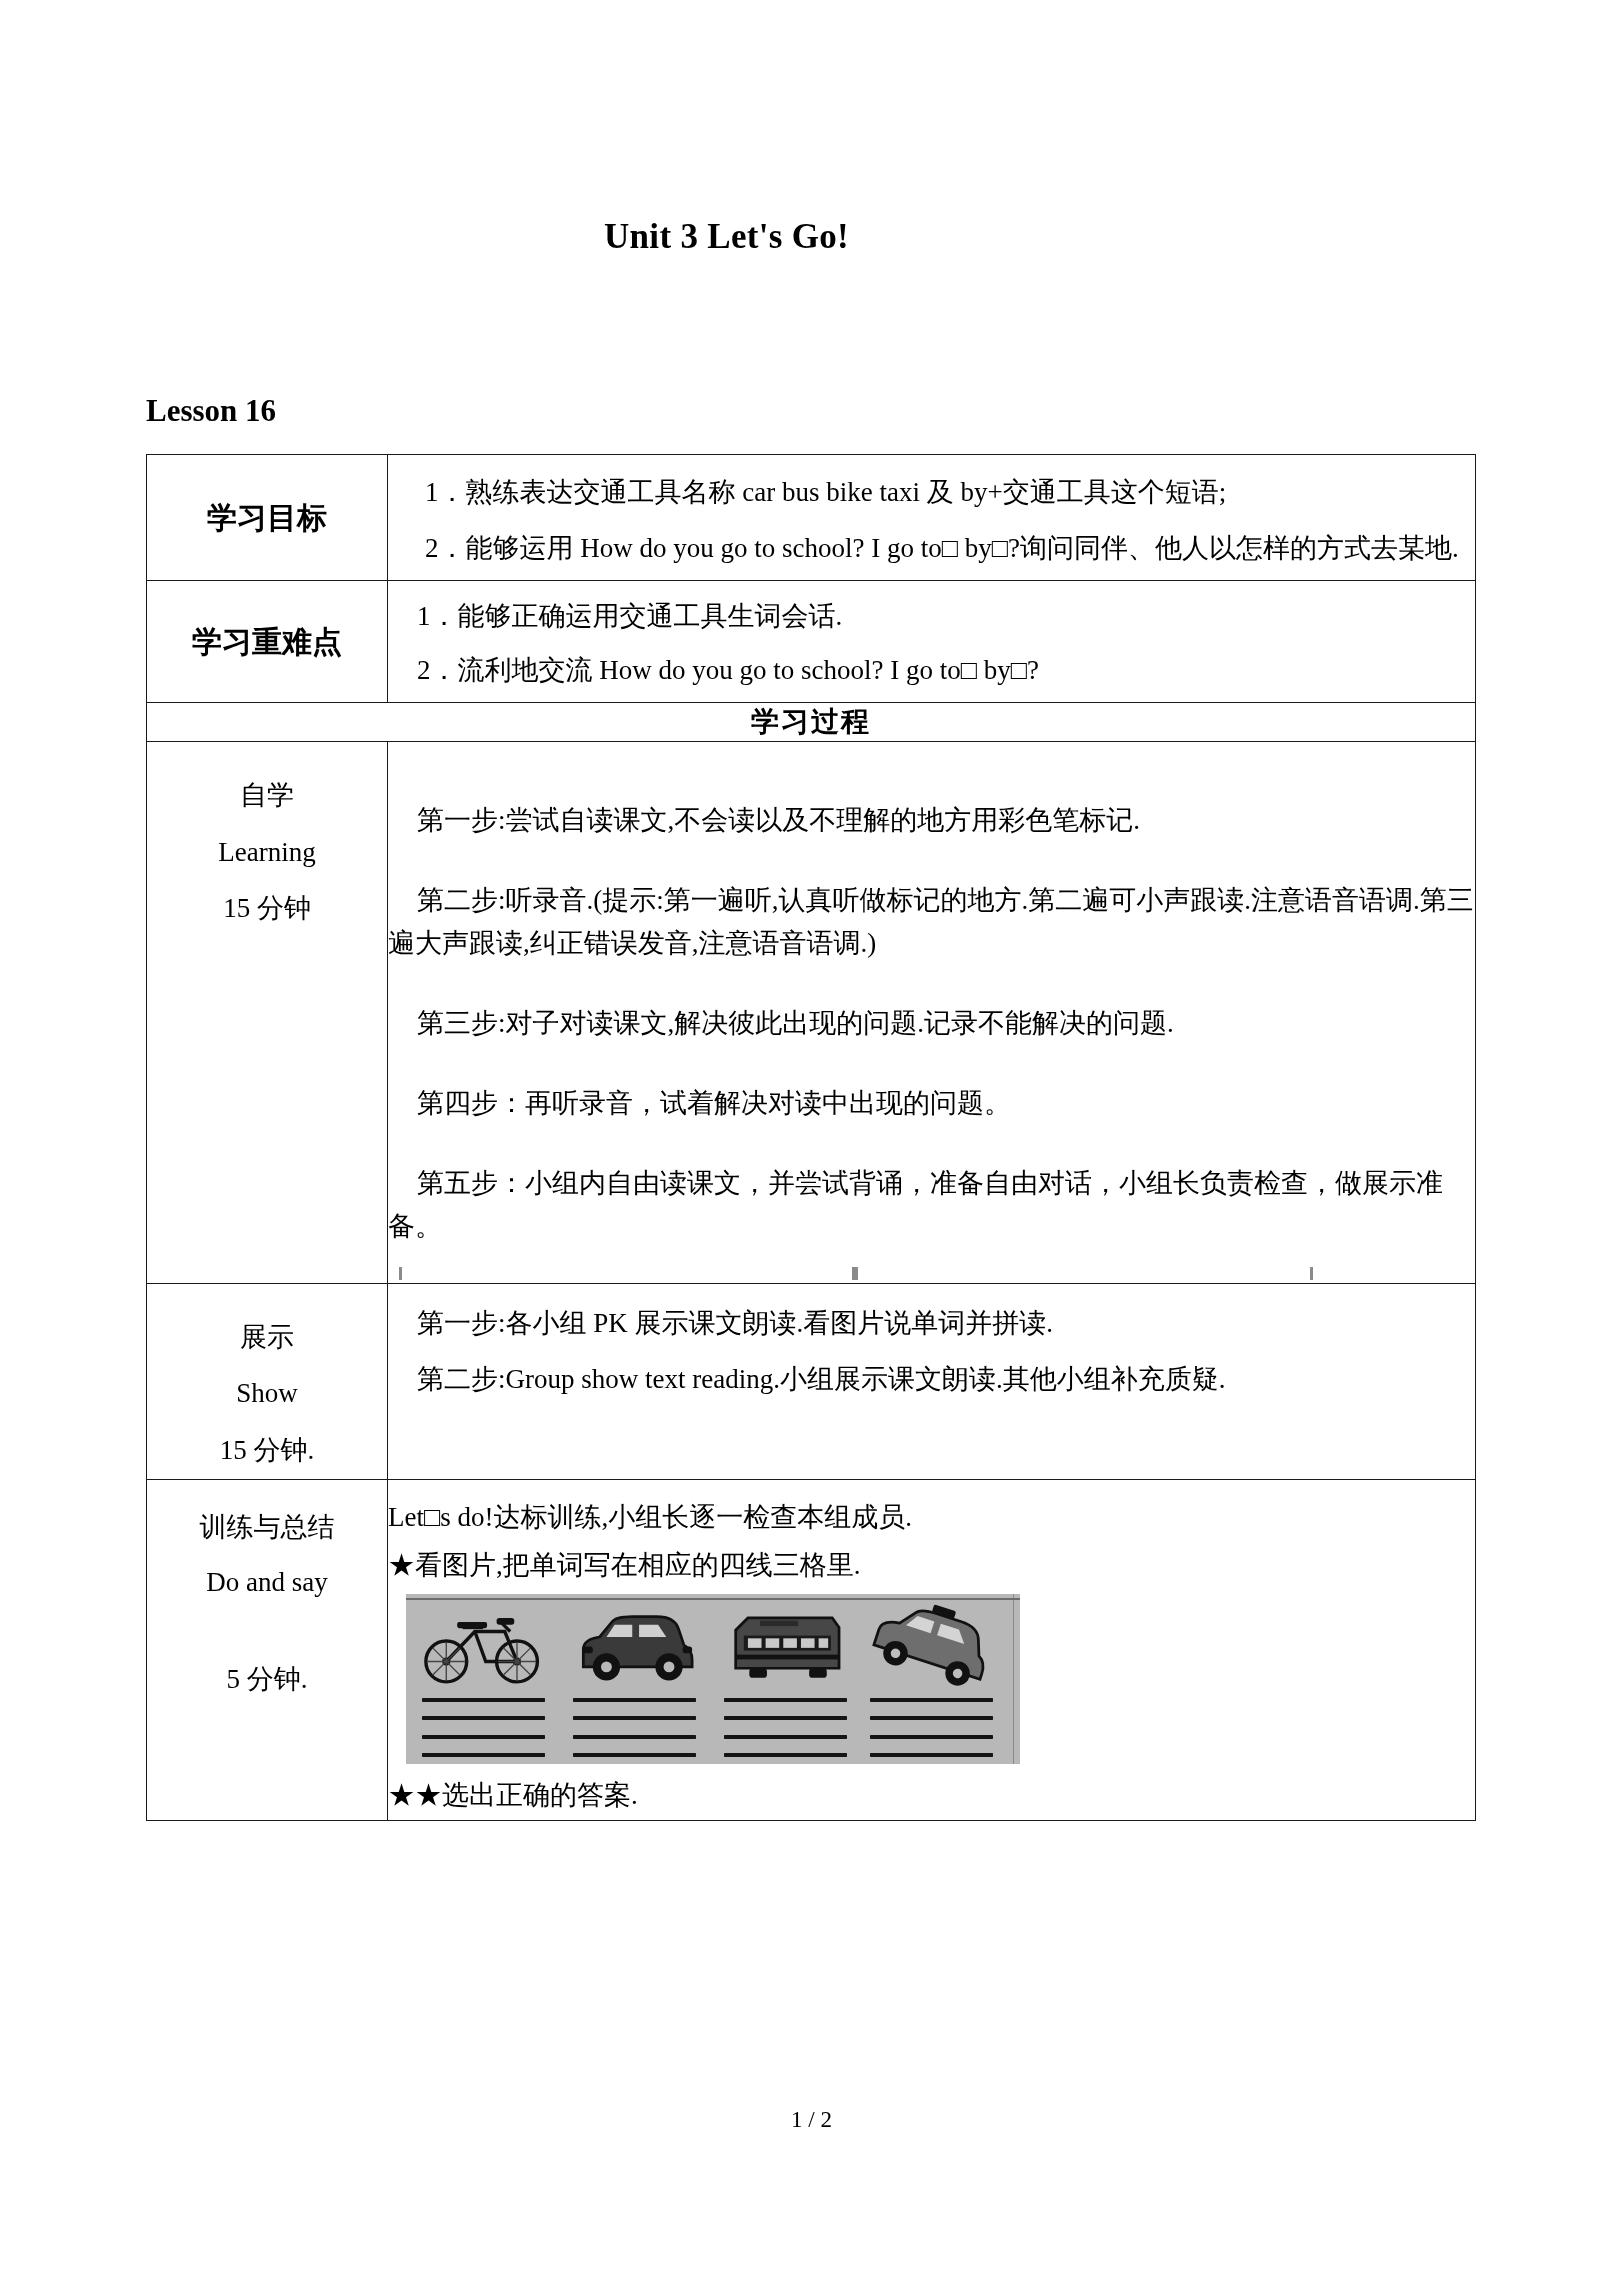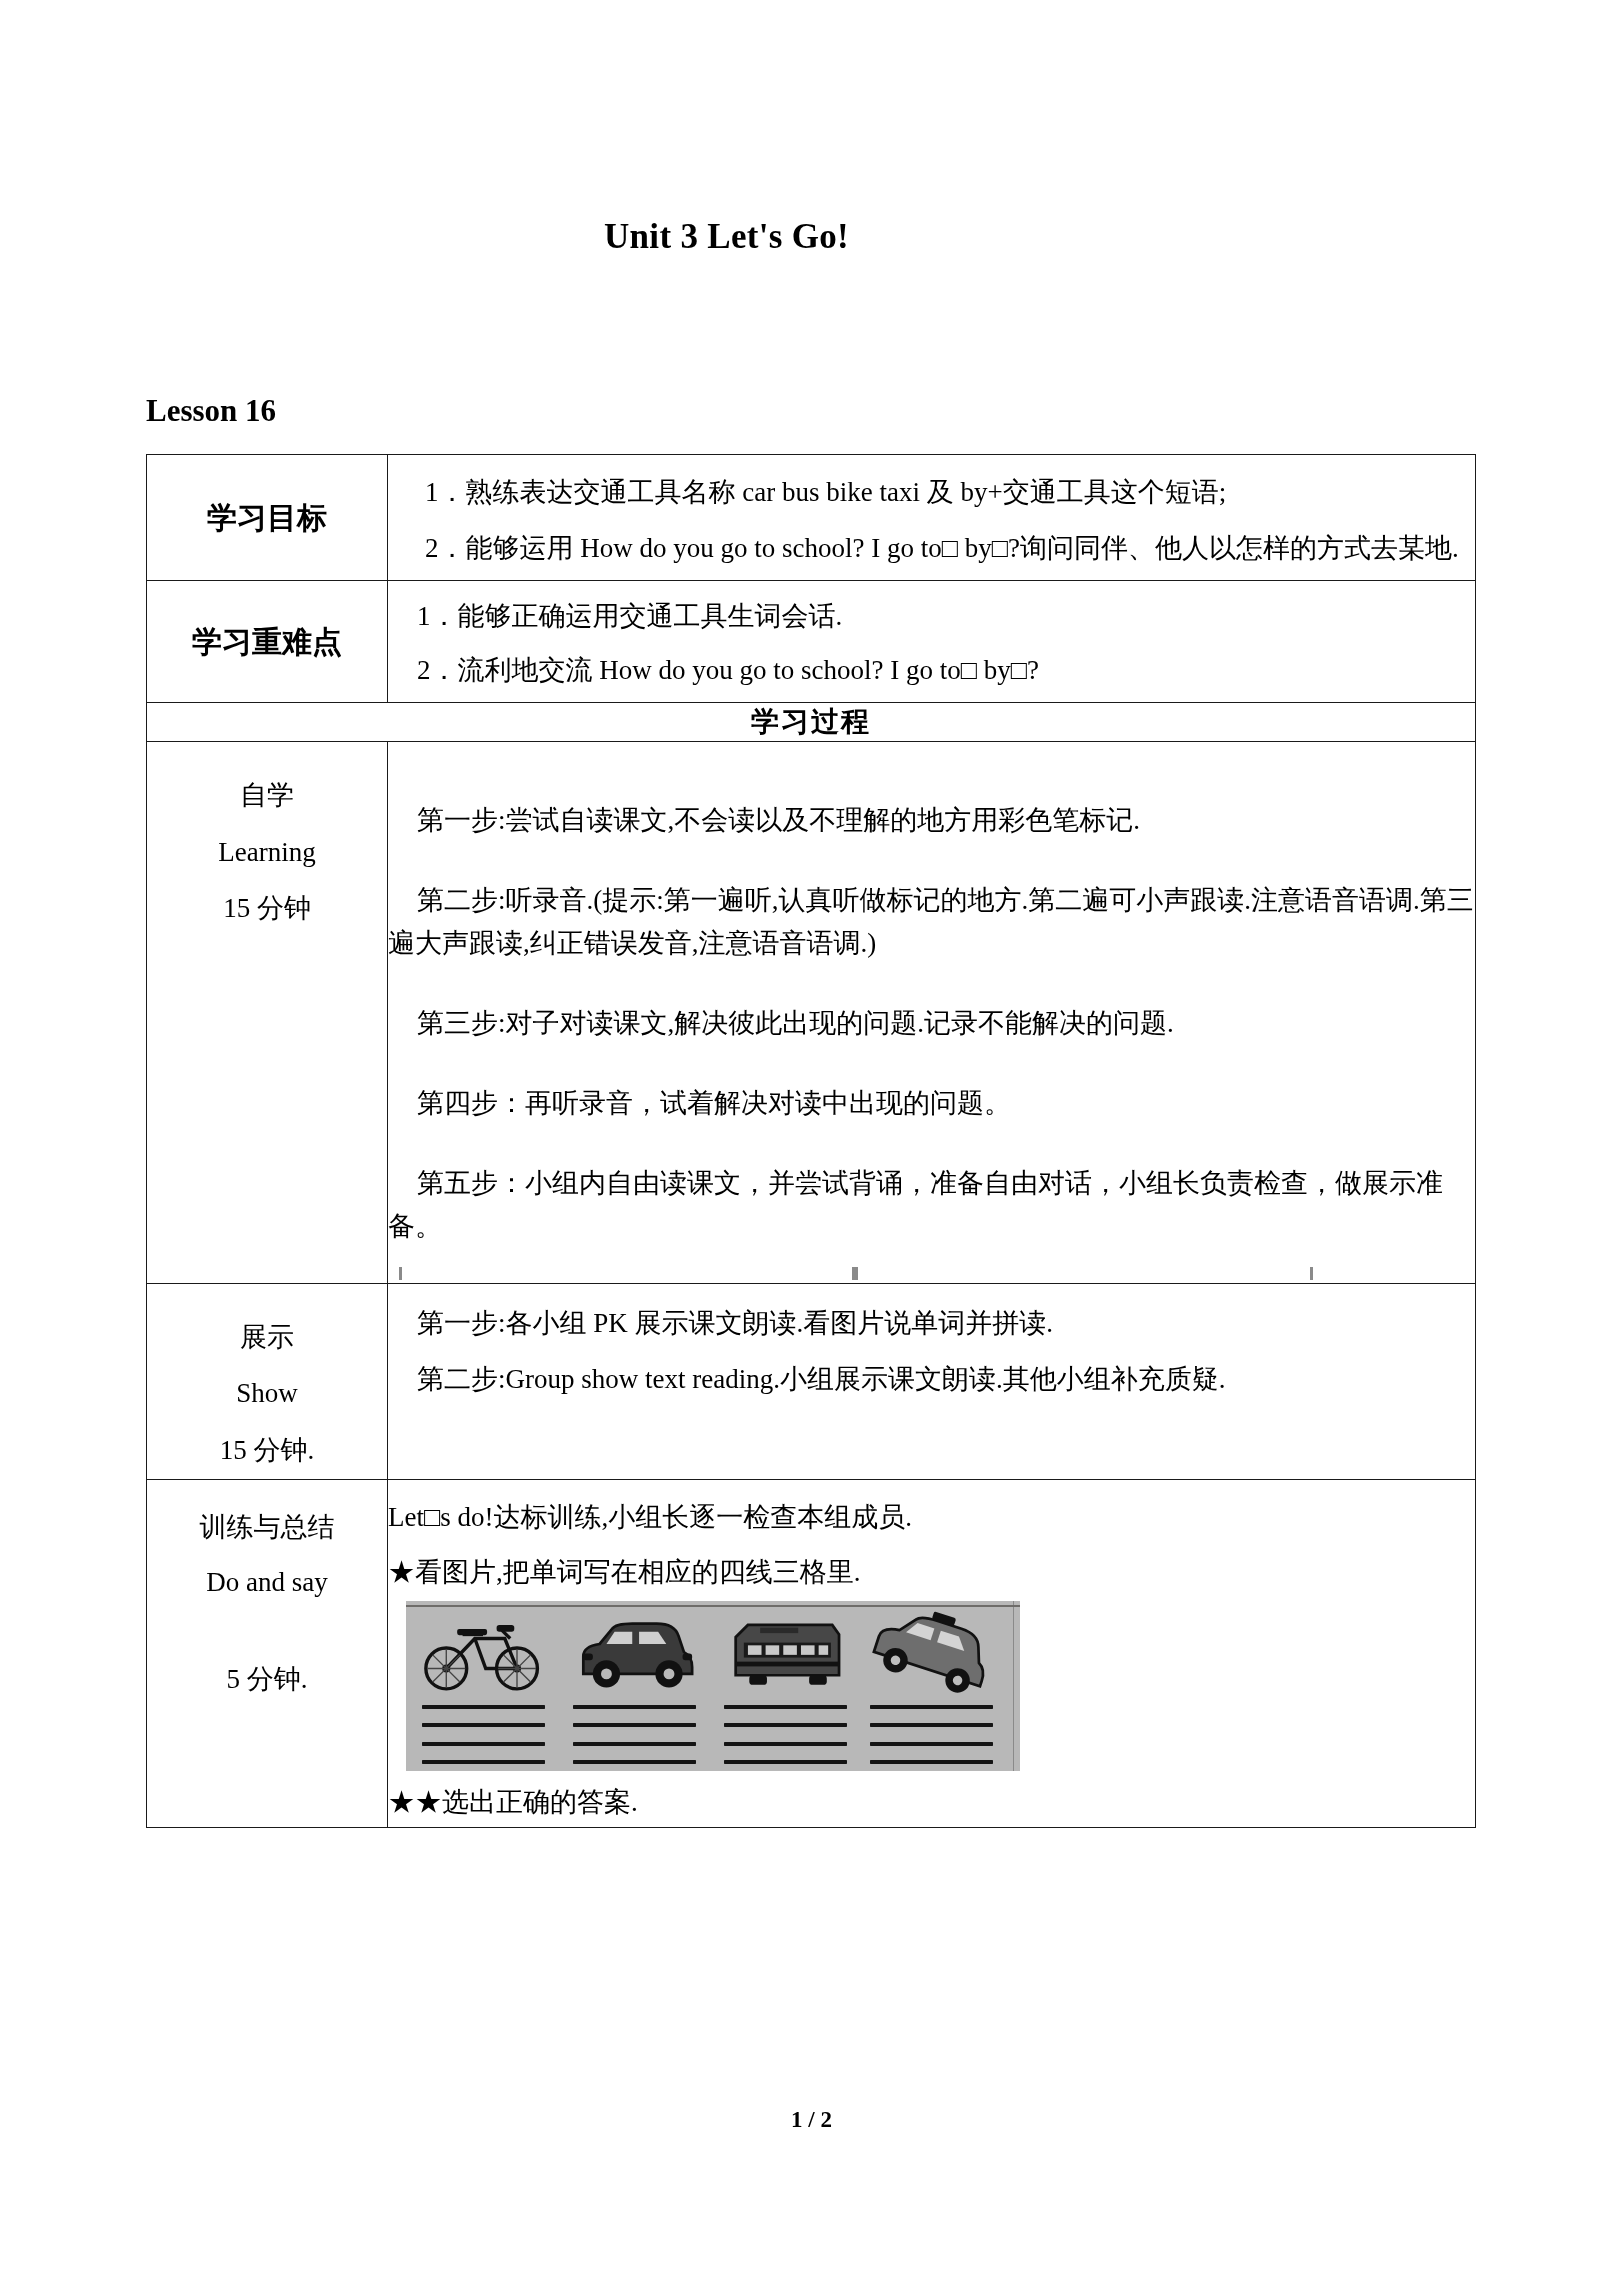--- a/index.html
+++ b/index.html
@@ -181,21 +181,21 @@
   }
 
   
   .footer-pager {
     position: absolute;
     left: 0;
     top: 2107px;
     width: 1623px;
     text-align: center;
     font-size: 23px;
-    font-weight: bold;
+    font-weight: normal;
   }
 </style>
 </head>
 <body>
 
 <div class="page">
 
   <div class="doc-title">Unit 3 Let's Go!</div>
 
   <div class="lesson-heading">Lesson 16</div>
@@ -262,21 +262,21 @@
 
       <tr class="r-do">
         <td class="cell-label">
           <span class="lbl-line">训练与总结</span>
           <span class="lbl-line">Do and say</span>
           <span class="lbl-line" style="height:41px;"></span>
           <span class="lbl-line">5 分钟.</span>
         </td>
         <td class="cell-body">
           <p>Let□s do!达标训练,小组长逐一检查本组成员.</p>
-          <p style="margin-top:11px;">★看图片,把单词写在相应的四线三格里.</p>
+          <p style="margin-top:4px;">★看图片,把单词写在相应的四线三格里.</p>
 
           <div class="worksheet">
             <span class="ws-top-edge"></span>
             <span class="ws-right-edge"></span>
 
             <div class="ws-col" style="left:9.5px;">
               <div class="ws-art">
                 <svg viewBox="0 0 200 124" width="136" height="85" aria-hidden="true">
                   <g fill="none" stroke="#111" stroke-width="5">
                     <circle cx="46" cy="84" r="30"></circle>

